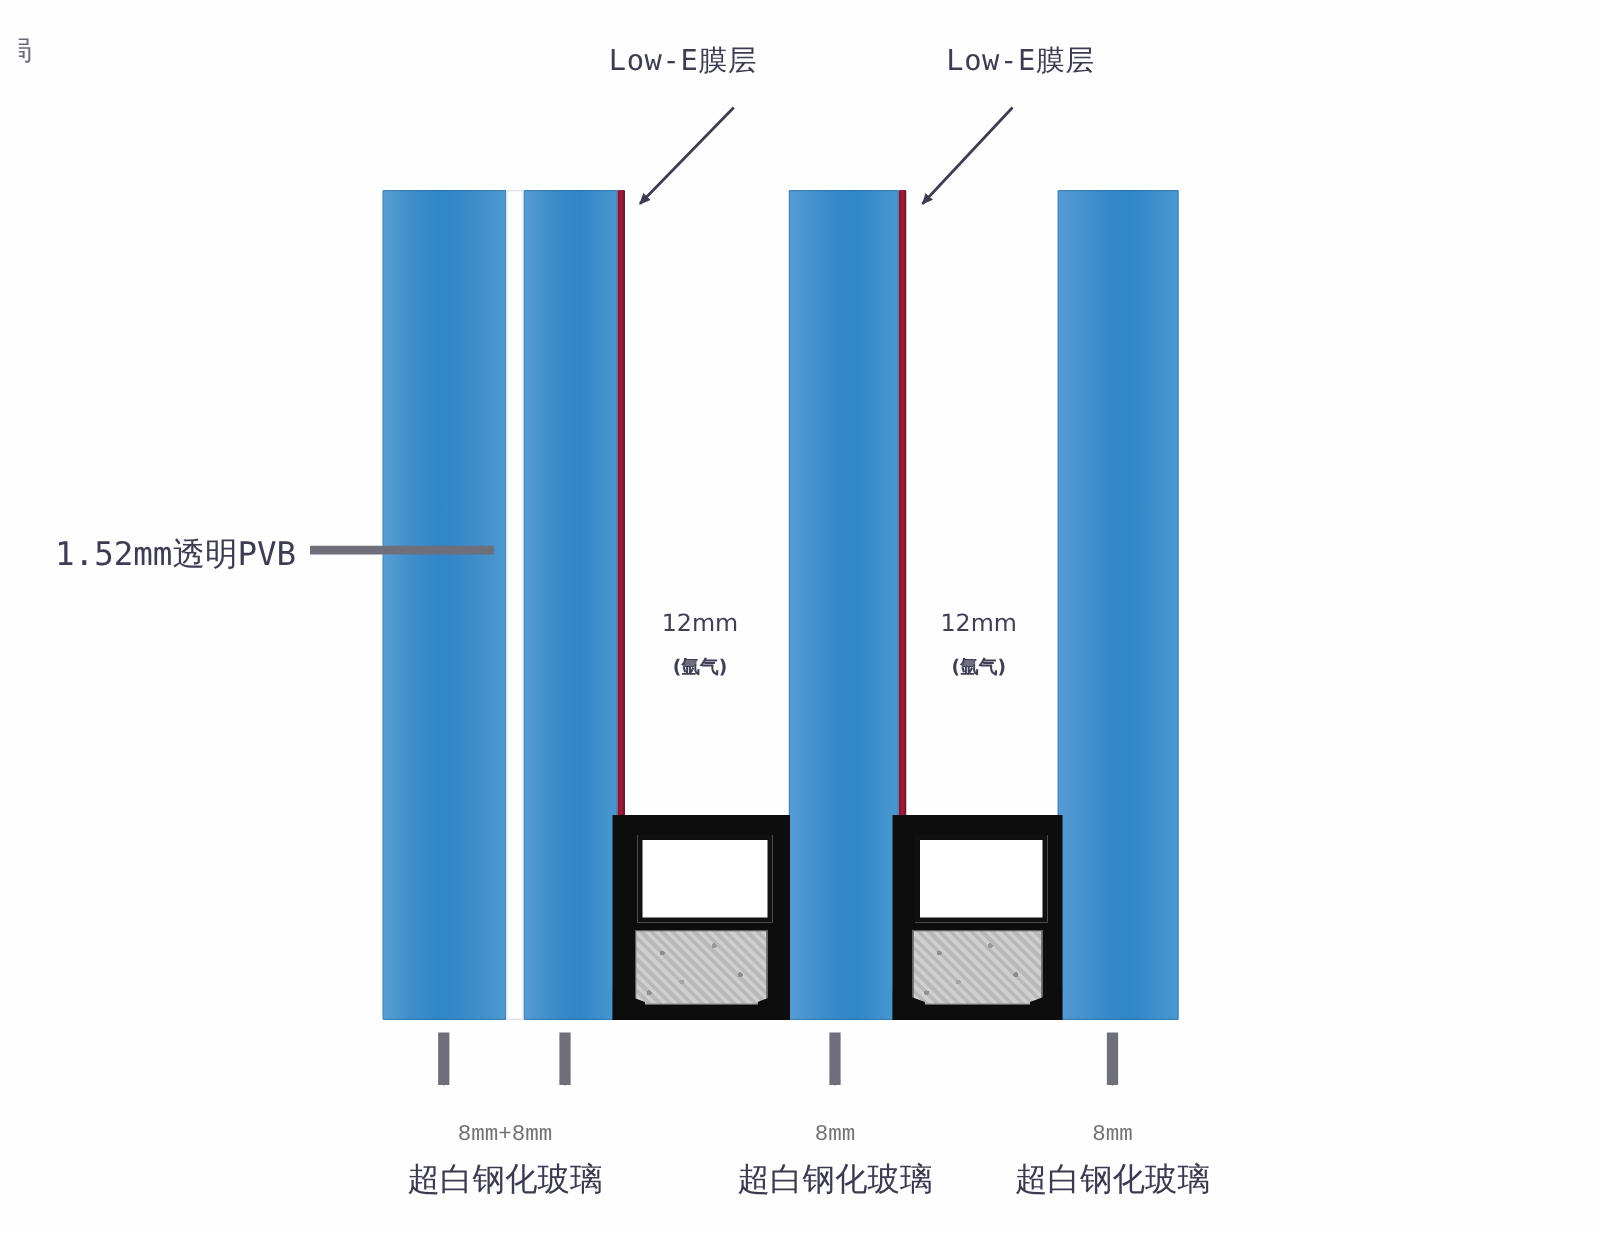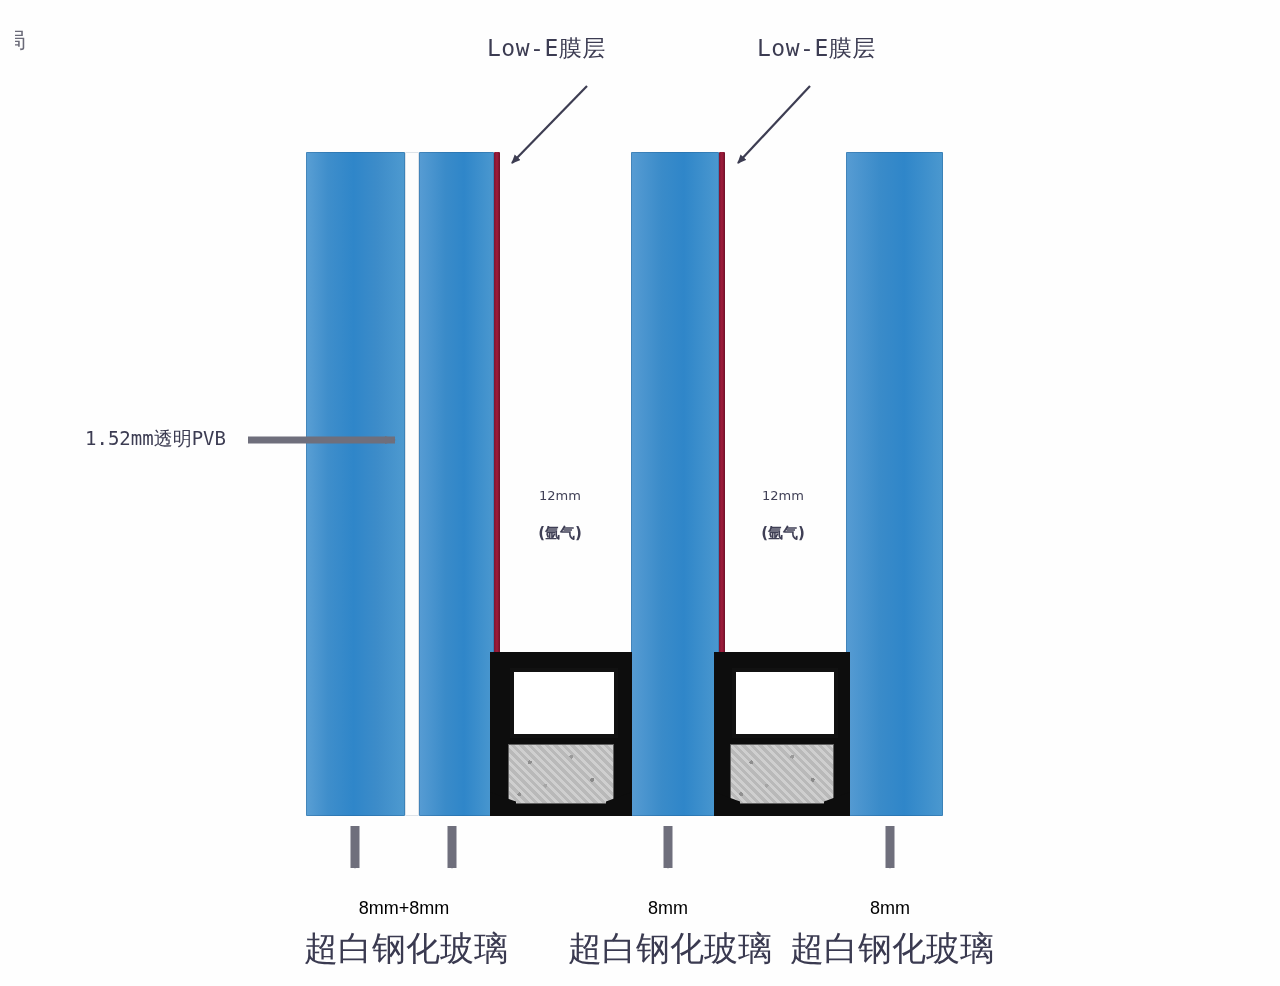--- a/index.html
+++ b/index.html
@@ -92,46 +92,45 @@
     text-align: right;
   }
   .lowe-label {
     font-family: "DejaVu Sans Mono", monospace;
     font-size: 23px;
     letter-spacing: 0.5px;
     color: #3c3c52;
   }
   .pvb-label {
     font-family: "DejaVu Sans Mono", monospace;
-    font-size: 19px;
+    font-size: 26px;
     color: #3c3c52;
-    margin-left: 41px;
   }
   .gap-label {
     font-family: "DejaVu Sans", sans-serif;
-    font-size: 13px;
+    font-size: 19px;
     text-align: center;
     color: #3f3f55;
   }
   .gap-sub {
     font-family: "DejaVu Sans", sans-serif;
     font-size: 15px;
     text-align: center;
     color: #3f3f55;
     font-weight: bold;
   }
   .bottom-num {
-    font-family: Liberation Sans, sans-serif;
+    font-family: Liberation Mono, monospace;
     font-size: 18px;
     text-align: center;
-    color: #000000;
+    color: #737373;
   }
   .bottom-cn {
     font-family: Liberation Mono, monospace;
-    font-size: 34px;
+    font-size: 26px;
     text-align: center;
     color: #3a3a50;
   }
   .corner-glyph {
     position: absolute;
     font-family: "DejaVu Serif", serif;
     font-size: 22px;
     color: #6a6a78;
   }
 

